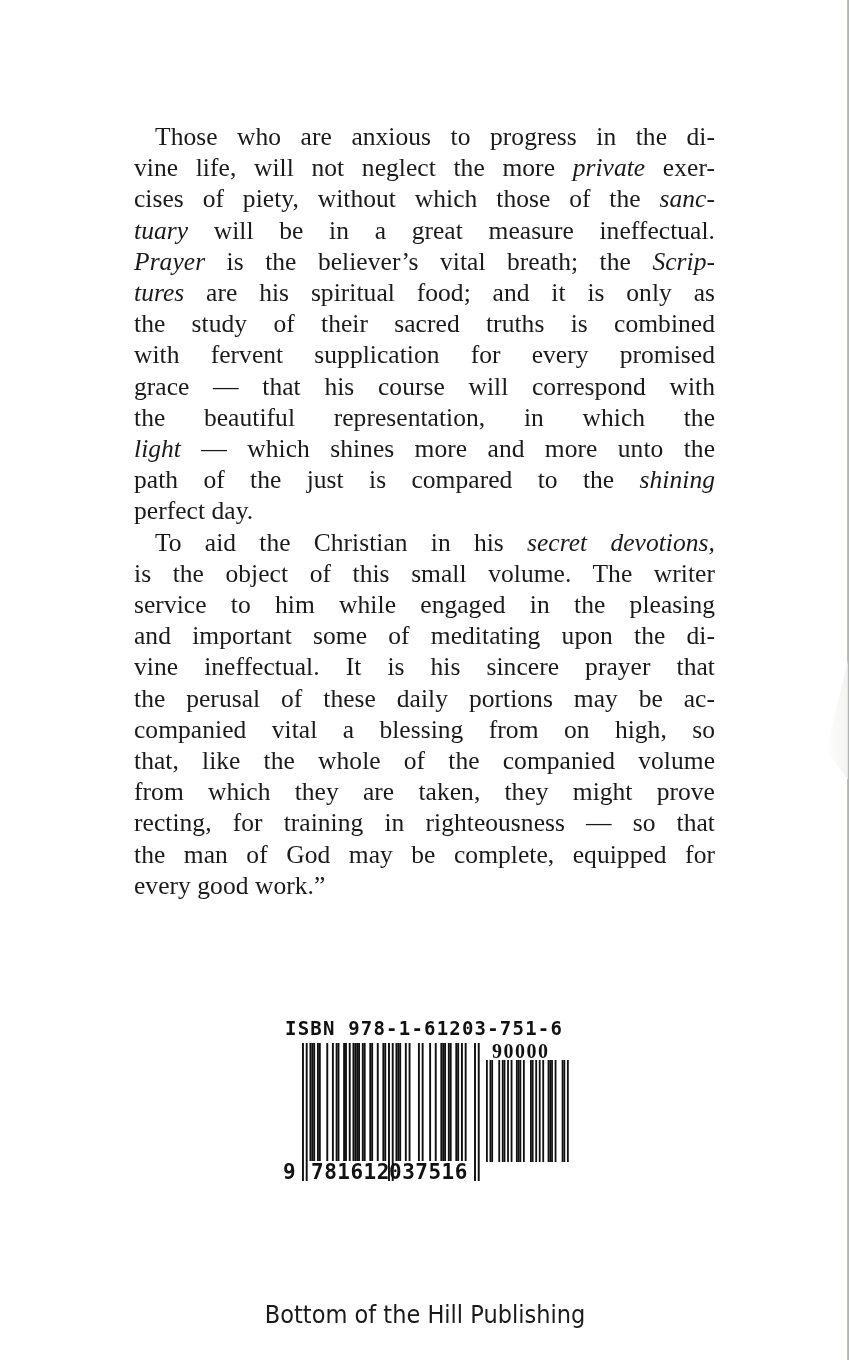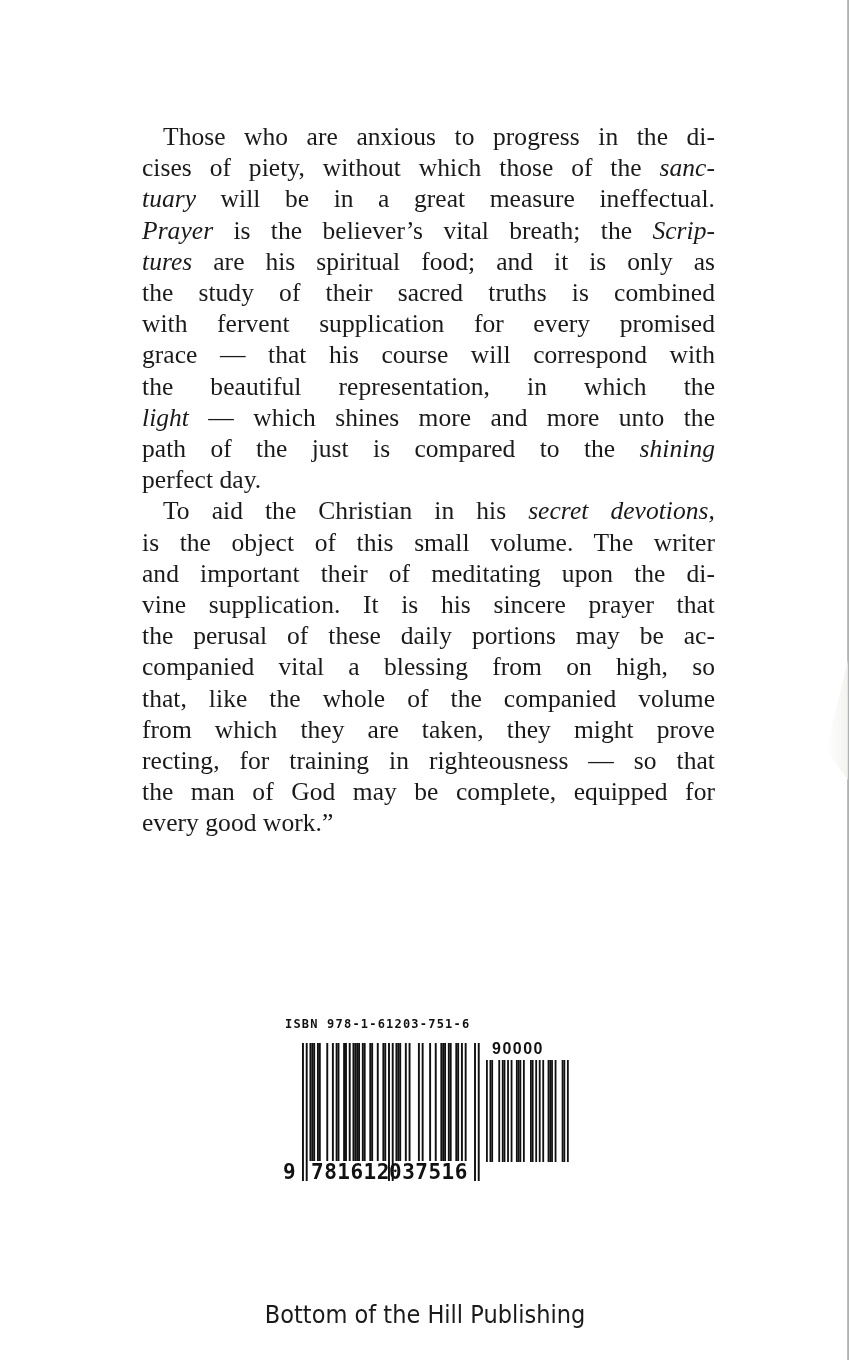--- a/index.html
+++ b/index.html
@@ -15,71 +15,73 @@
       position:absolute; left:826px; top:660px; width:22px; height:120px;
       background:linear-gradient(to right, rgba(255,255,255,0), rgba(240,240,238,0.8));
       clip-path: polygon(100% 0, 100% 100%, 0 75%);
     }
     .blurb {
       position:absolute; left:134px; top:121px; width:581px;
       font-size:22.4px; line-height:31.2px; text-align:justify;
       font-family: "Liberation Serif", "DejaVu Serif", serif;
       font-size:25.5px; letter-spacing:0.05px;
     }
-    .line { display:block; white-space:nowrap; text-align:justify; text-align-last:justify;margin-left:8px; }
+    .line { display:block; white-space:nowrap; text-align:justify; text-align-last:justify; }
     .line.last { text-align-last:left;font-family:Liberation Serif, serif; }
     .indent { padding-left:21px; }
     em { font-style:italic; }
     .barcode {
       position:absolute; left:283px; top:1018px; width:300px; height:170px;
     }
     .isbn-text {
       position:absolute; left:285px; top:1017px; font-family:"DejaVu Sans Mono","Liberation Mono",monospace;
-      font-size:12px; font-weight:bold; letter-spacing:1.2px; color:#111;
+      font-size:19px; font-weight:bold; letter-spacing:1.2px; color:#111;
     }
     .price-text {
-      position:absolute; left:492px; top:1040px; font-family:Liberation Sans, sans-serif;
-      font-size:16px; font-weight:bold; letter-spacing:1.5px; color:#111;
+      position:absolute; left:492px; top:1040px; font-family:Liberation Serif, serif;
+      font-size:20px; font-weight:bold; letter-spacing:1.5px; color:#111;
     }
     .digits {
       position:absolute; top:1160px; font-family:"DejaVu Sans Mono","Liberation Mono",monospace;
       font-size:21px; font-weight:bold; color:#111;
     }
     .publisher {
       position:absolute; left:0; width:850px; top:1300px; text-align:center;
       font-family:"DejaVu Sans","Liberation Sans",sans-serif; font-size:25px; color:#1a1a1a;
       transform:scaleX(0.9); transform-origin:425px 0;
     }
   </style>
 </head>
 <body>
 
 <div class="right-edge"></div>
 <div class="shade"></div>
 
 <div class="blurb" id="blurb">
     <div>
       <span class="line indent"><span>Those who are anxious to progress in the di-</span></span>
+      <span class="line"><span>vine life, will not neglect the more </span><em>private</em><span> exer-</span></span>
       <span class="line"><span>cises of piety, without which those of the </span><em>sanc-</em></span>
       <span class="line"><em>tuary</em><span> will be in a great measure ineffectual.</span></span>
       <span class="line"><em>Prayer</em><span> is the believer’s vital breath; the </span><em>Scrip-</em></span>
       <span class="line"><em>tures</em><span> are his spiritual food; and it is only as</span></span>
       <span class="line"><span>the study of their sacred truths is combined</span></span>
       <span class="line"><span>with fervent supplication for every promised</span></span>
       <span class="line"><span>grace — that his course will correspond with</span></span>
       <span class="line"><span>the beautiful representation, in which the</span></span>
       <span class="line"><em>light</em><span> — which shines more and more unto the</span></span>
       <span class="line"><span>path of the just is compared to the </span><em>shining</em></span>
       <span class="line last"><span>perfect day.</span></span>
     </div>
     <div>
       <span class="line indent"><span>To aid the Christian in his </span><em>secret devotions,</em></span>
       <span class="line"><span>is the object of this small volume. The writer</span></span>
-      <span class="line"><span>and important their of meditating upon the di-</span></span>
-      <span class="line"><span>vine supplication. It is his sincere prayer that</span></span>
+      <span class="line"><span>service to him while engaged in the pleasing</span></span>
+      <span class="line"><span>and important some of meditating upon the di-</span></span>
+      <span class="line"><span>vine ineffectual. It is his sincere prayer that</span></span>
       <span class="line"><span>the perusal of these daily portions may be ac-</span></span>
       <span class="line"><span>companied vital a blessing from on high, so</span></span>
       <span class="line"><span>that, like the whole of the companied volume</span></span>
       <span class="line"><span>from which they are taken, they might prove</span></span>
       <span class="line"><span>recting, for training in righteousness — so that</span></span>
       <span class="line"><span>the man of God may be complete, equipped for</span></span>
       <span class="line last"><span>every good work.”</span></span>
     </div>
   </div>
 

